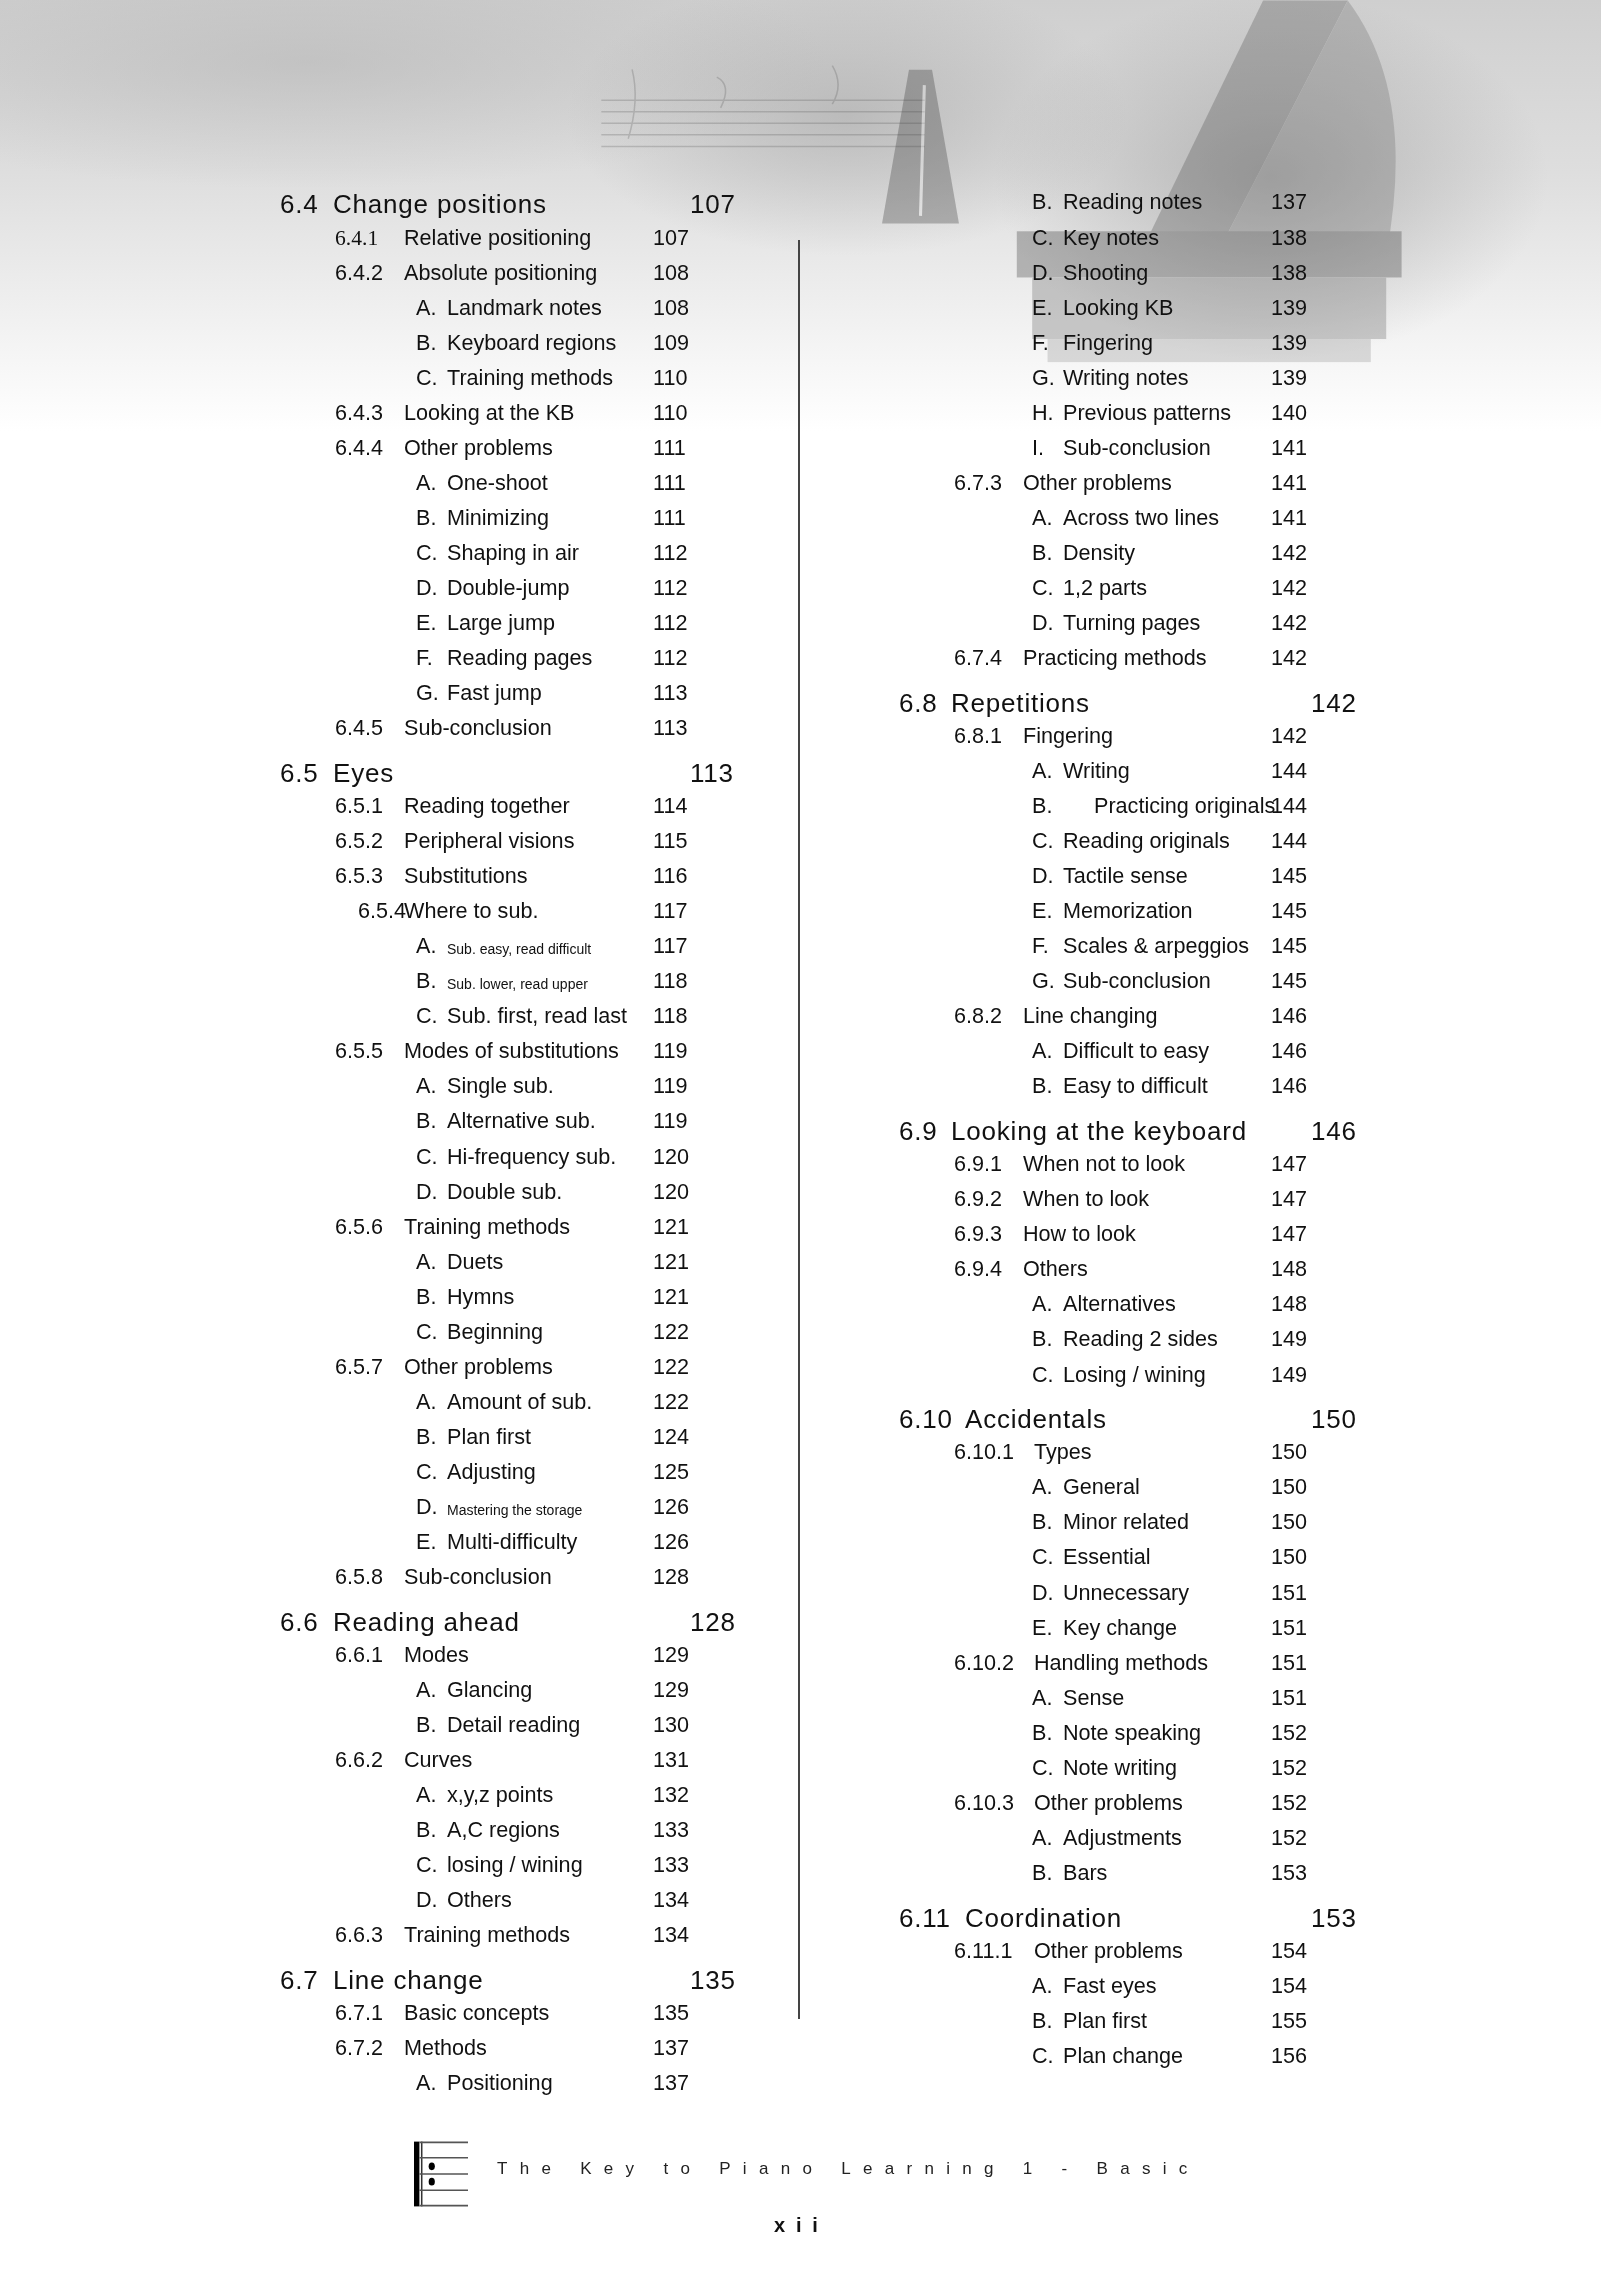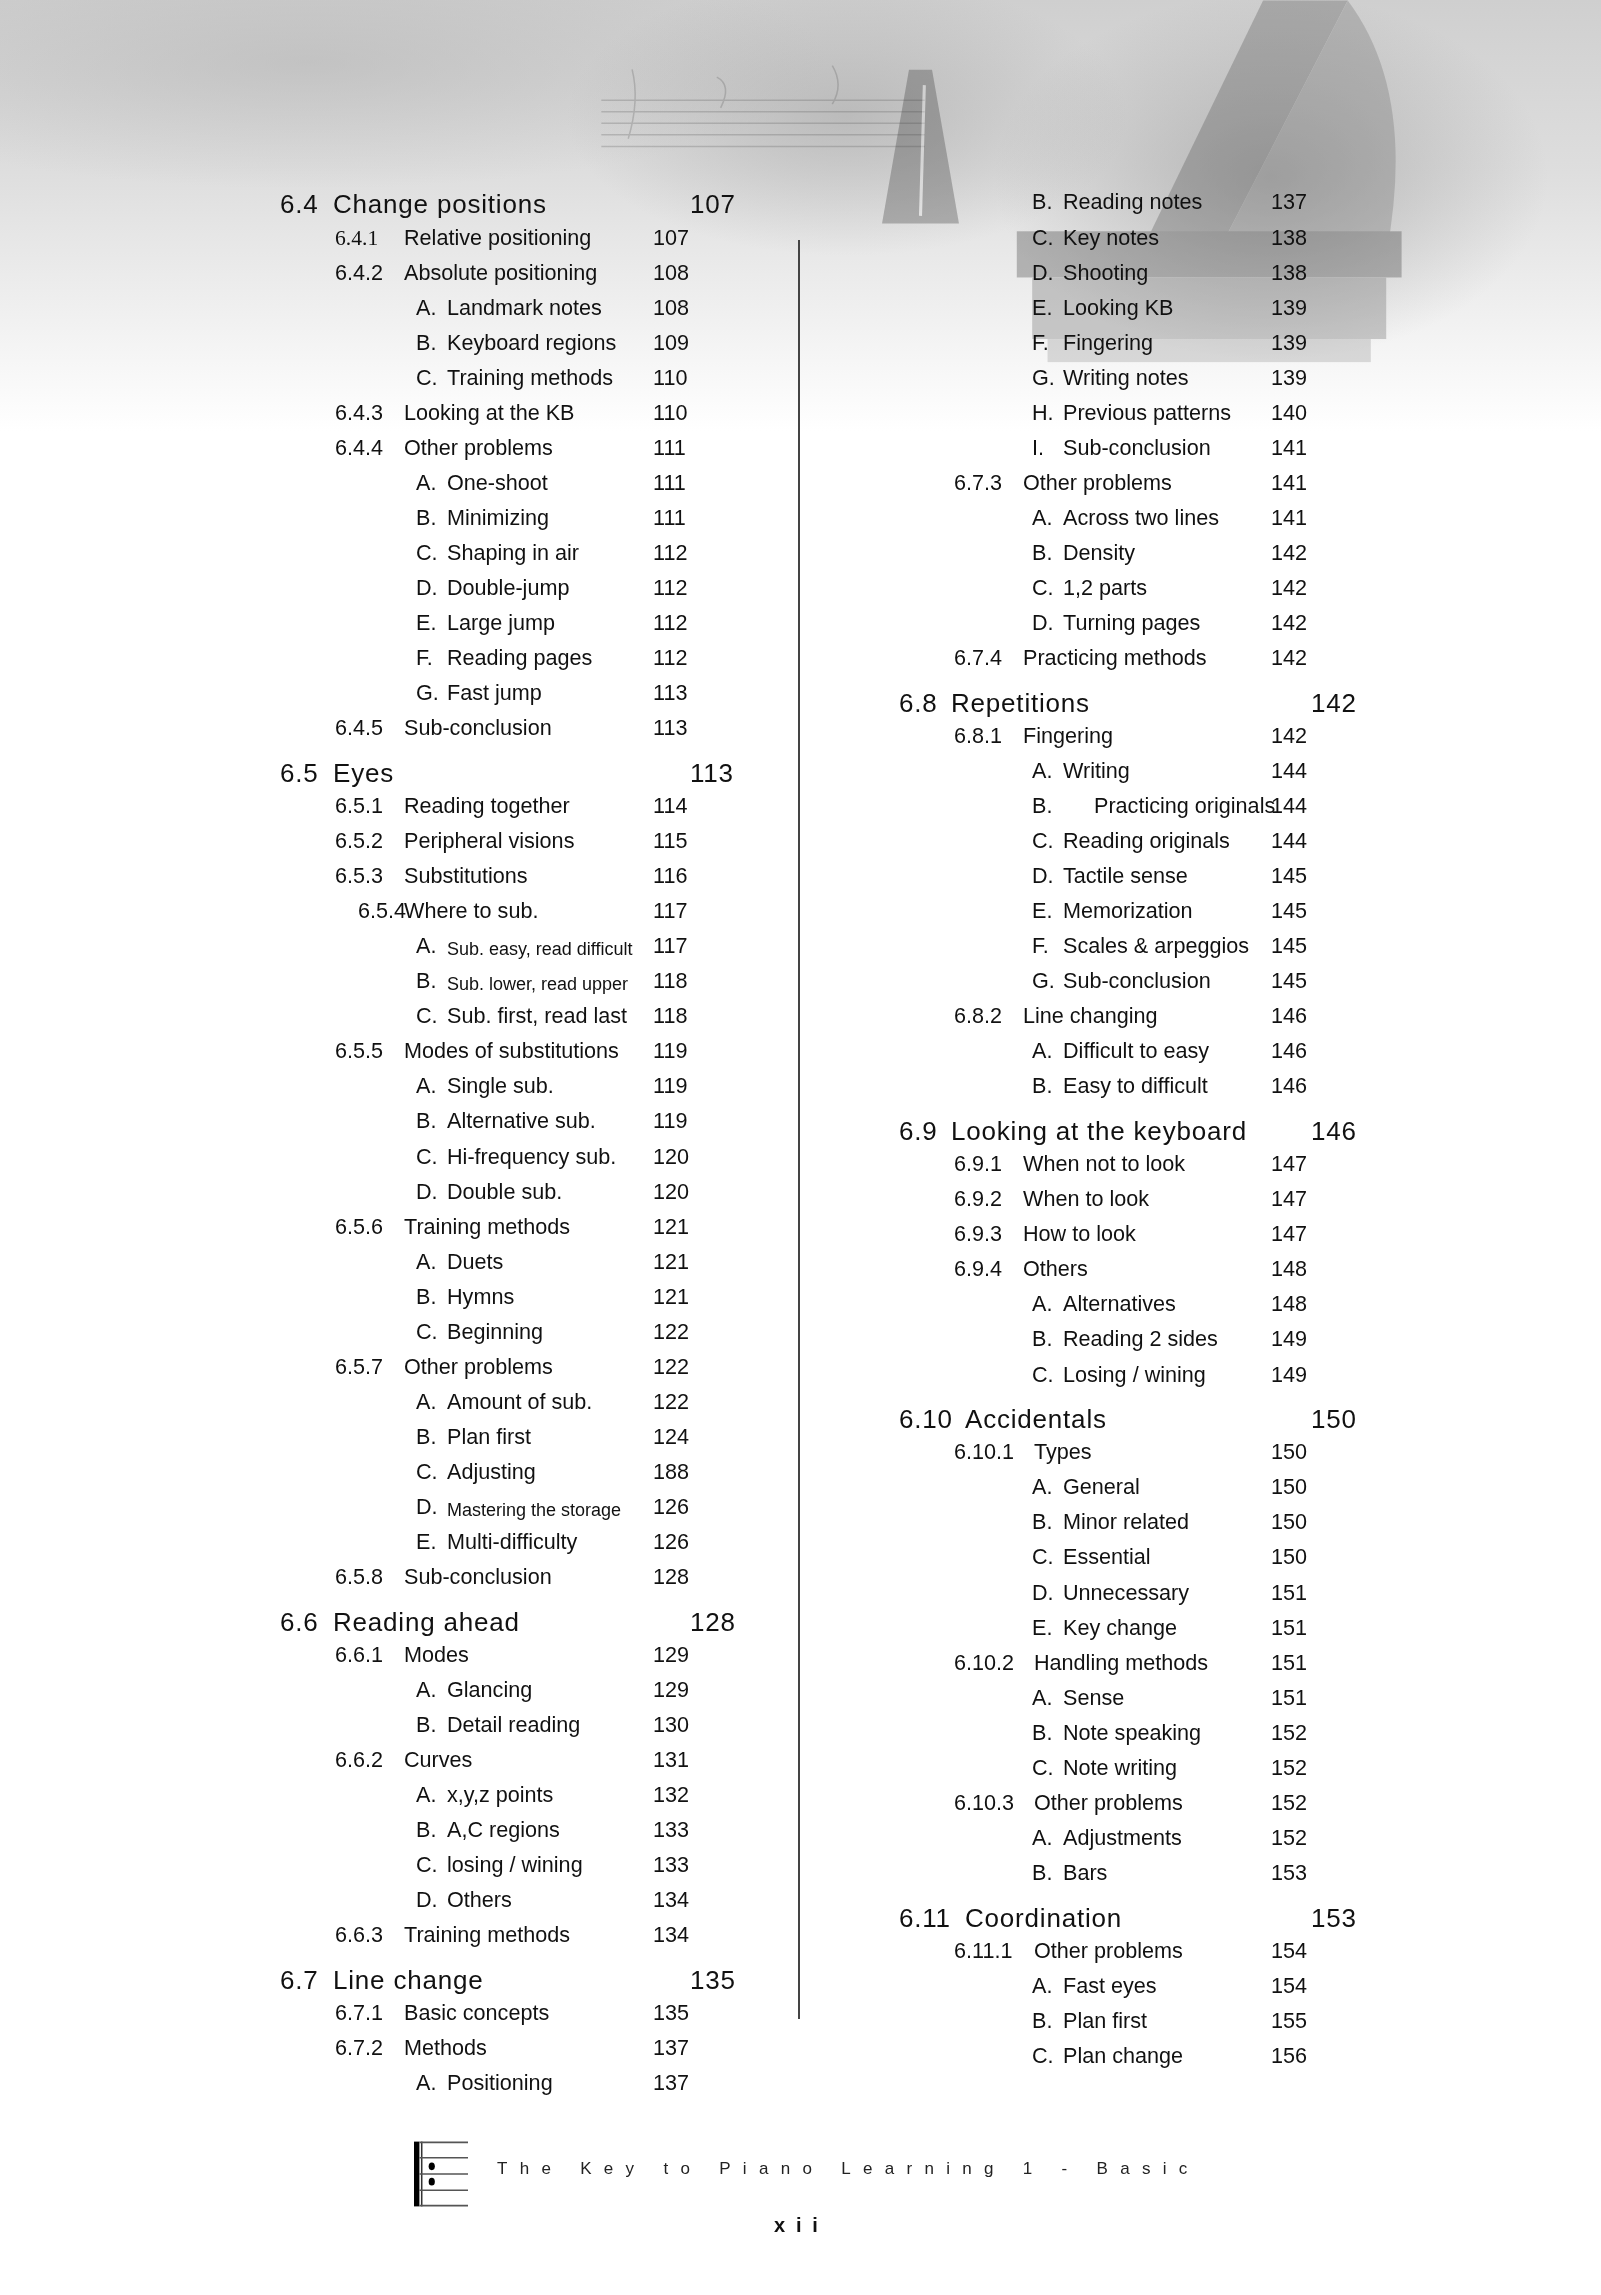--- a/index.html
+++ b/index.html
@@ -20,21 +20,21 @@
     .staff-lines { position: absolute; left: 601px; top: 54px; width: 324px; height: 154px; opacity: 0.25; }
     .piano-shape { position: absolute; left: 986px; top: 0; width: 431px; height: 401px; opacity: 0.28; }
     .metronome-shape { position: absolute; left: 878px; top: 62px; width: 85px; height: 177px; opacity: 0.3; }
 
     .col { position: absolute; top: 0; }
     .row { position: absolute; white-space: nowrap; font-size: 21.6px; line-height: 26px; }
     .row .num { position: absolute; left: 0; }
     .row .title { position: absolute; }
     .row .page { position: absolute; }
     .h1 { font-size: 26px; line-height: 31px; letter-spacing: 0.8px; }
-    .small { font-size: 18px; }
+    .small { font-size: 14px; }
 
     .divider { position: absolute; left: 798px; top: 240px; width: 1.5px; height: 1779px; background: #444; }
 
     .footer-icon { position: absolute; left: 414px; top: 2140px; width: 54px; height: 68px; }
     .footer-title {
       position: absolute; left: 497px; top: 2159px;
       font-size: 17px; letter-spacing: 12.3px; color: #222; white-space: nowrap;
     }
     .footer-page {
       position: absolute; left: 774px; top: 2214px;
@@ -249,21 +249,21 @@
       <span class="page" style="left: 653px;">122</span>
     </div>
     <div class="row" style="top: 1424px; left: 0px;">
       <span class="num" style="left: 416px;">B.</span>
       <span class="title" style="left: 447px;">Plan first</span>
       <span class="page" style="left: 653px;">124</span>
     </div>
     <div class="row" style="top: 1459px; left: 0px;">
       <span class="num" style="left: 416px;">C.</span>
       <span class="title" style="left: 447px;">Adjusting</span>
-      <span class="page" style="left: 653px;">188</span>
+      <span class="page" style="left: 653px;">125</span>
     </div>
     <div class="row" style="top: 1494px; left: 0px;">
       <span class="num" style="left: 416px;">D.</span>
       <span class="title small" style="left: 447px; top: 3.1px;">Mastering the storage</span>
       <span class="page" style="left: 653px;">126</span>
     </div>
     <div class="row" style="top: 1529px; left: 0px;">
       <span class="num" style="left: 416px;">E.</span>
       <span class="title" style="left: 447px;">Multi-difficulty</span>
       <span class="page" style="left: 653px;">126</span>

